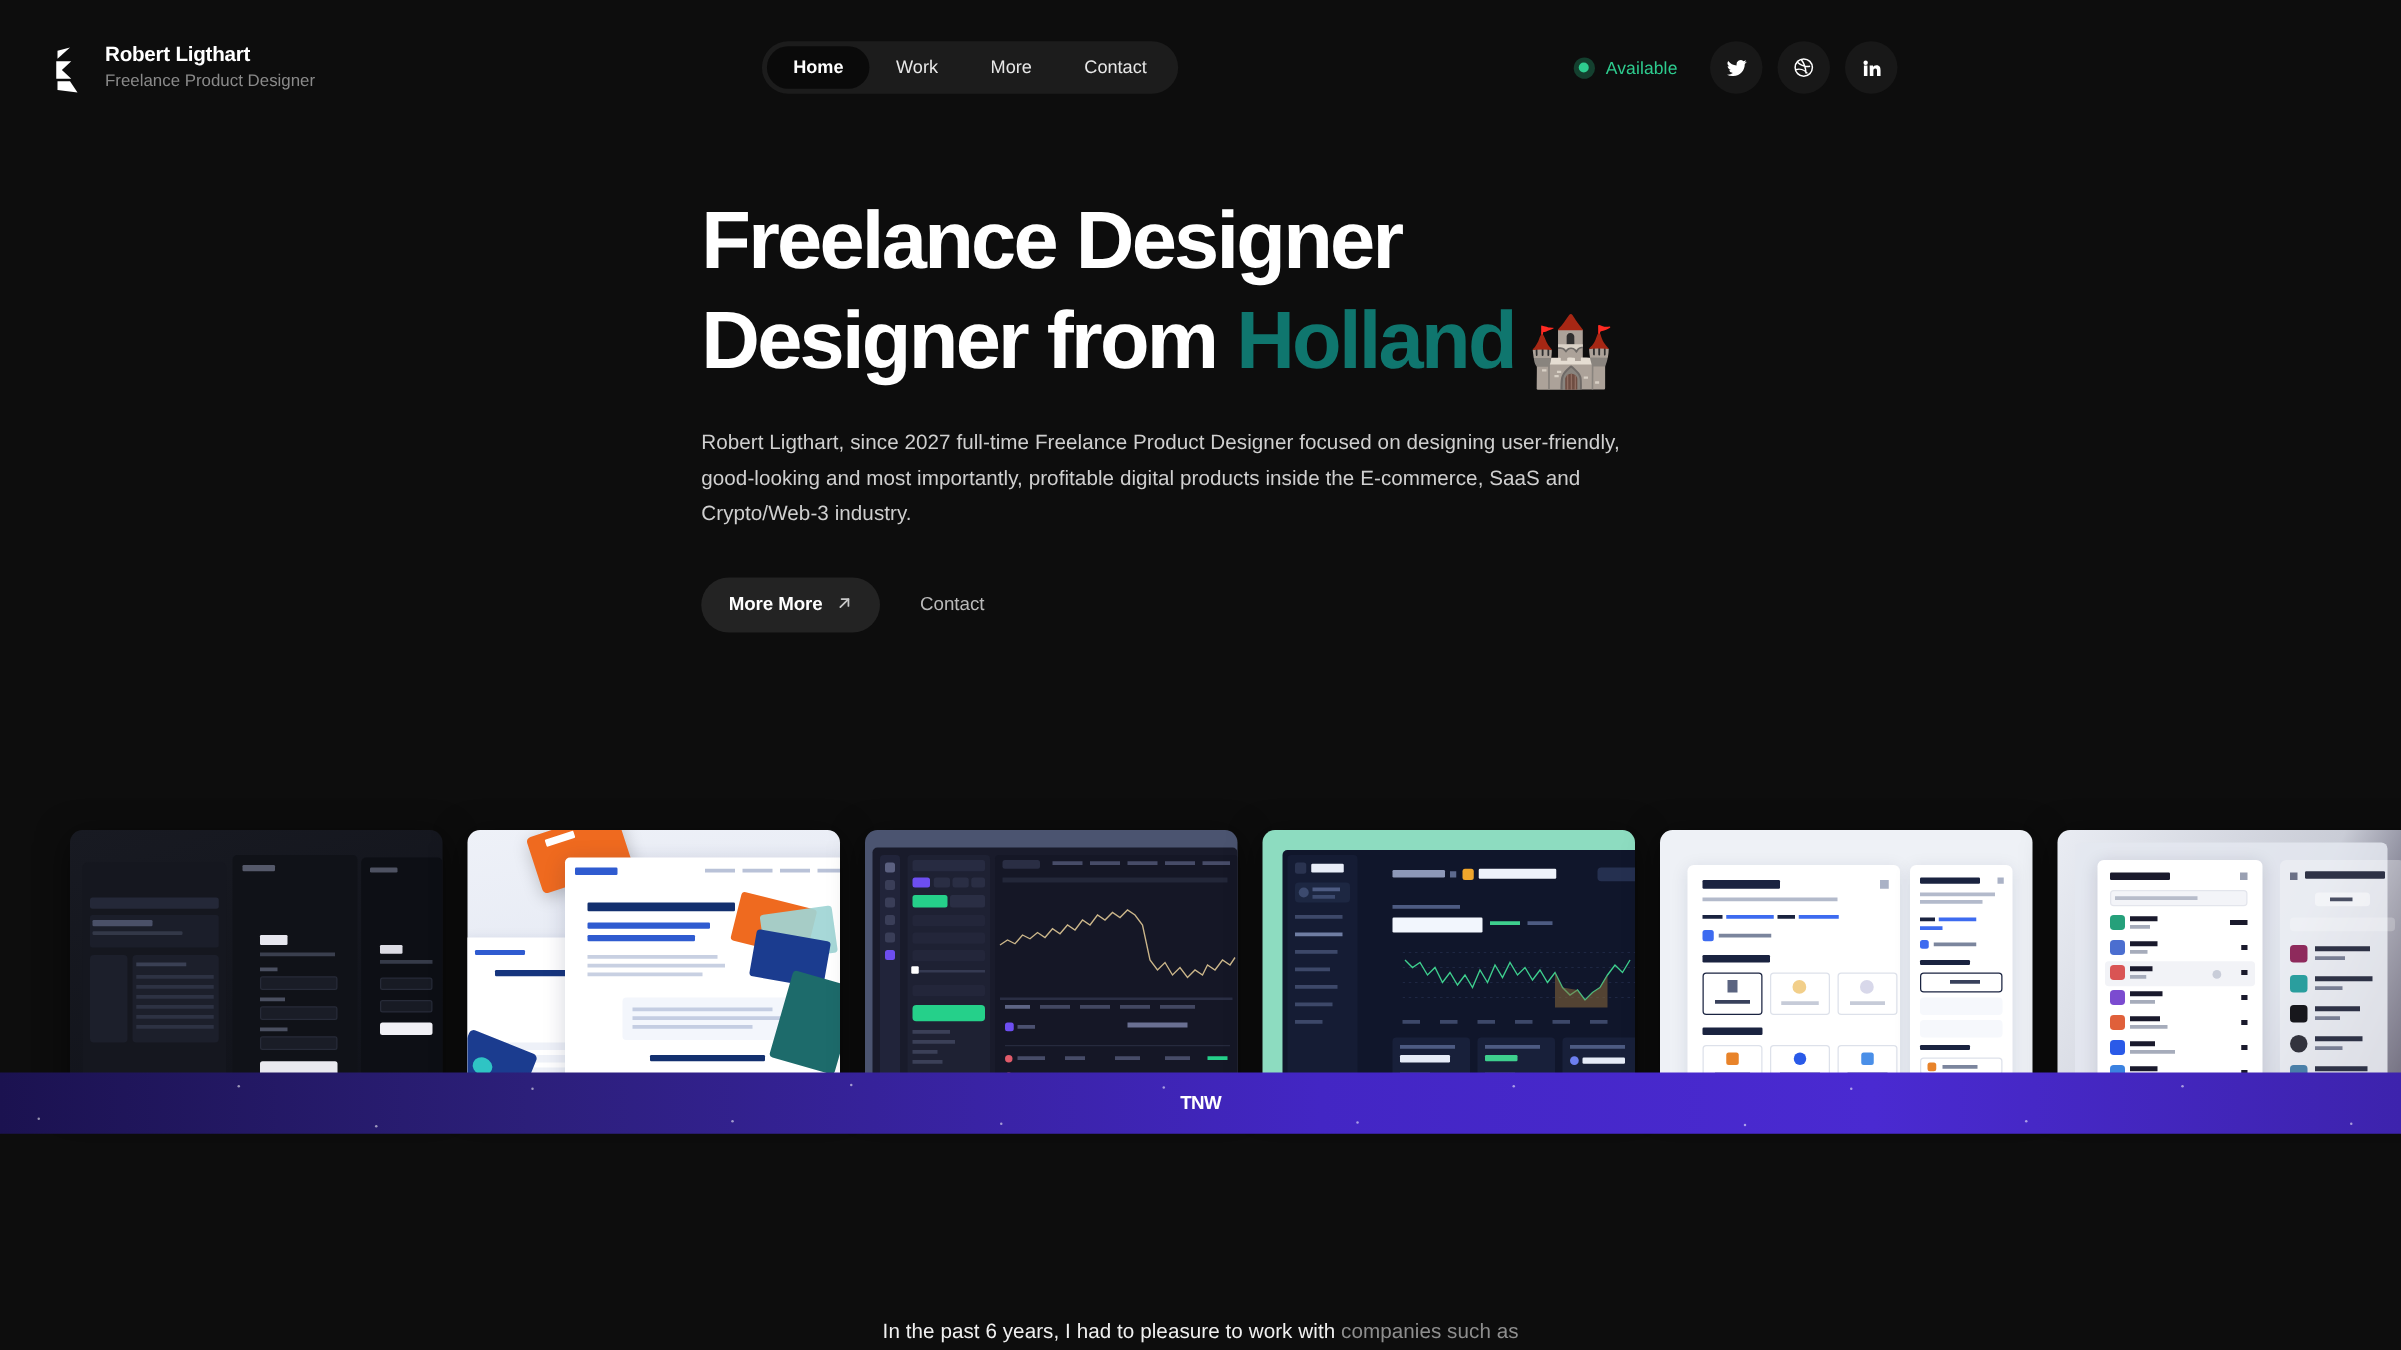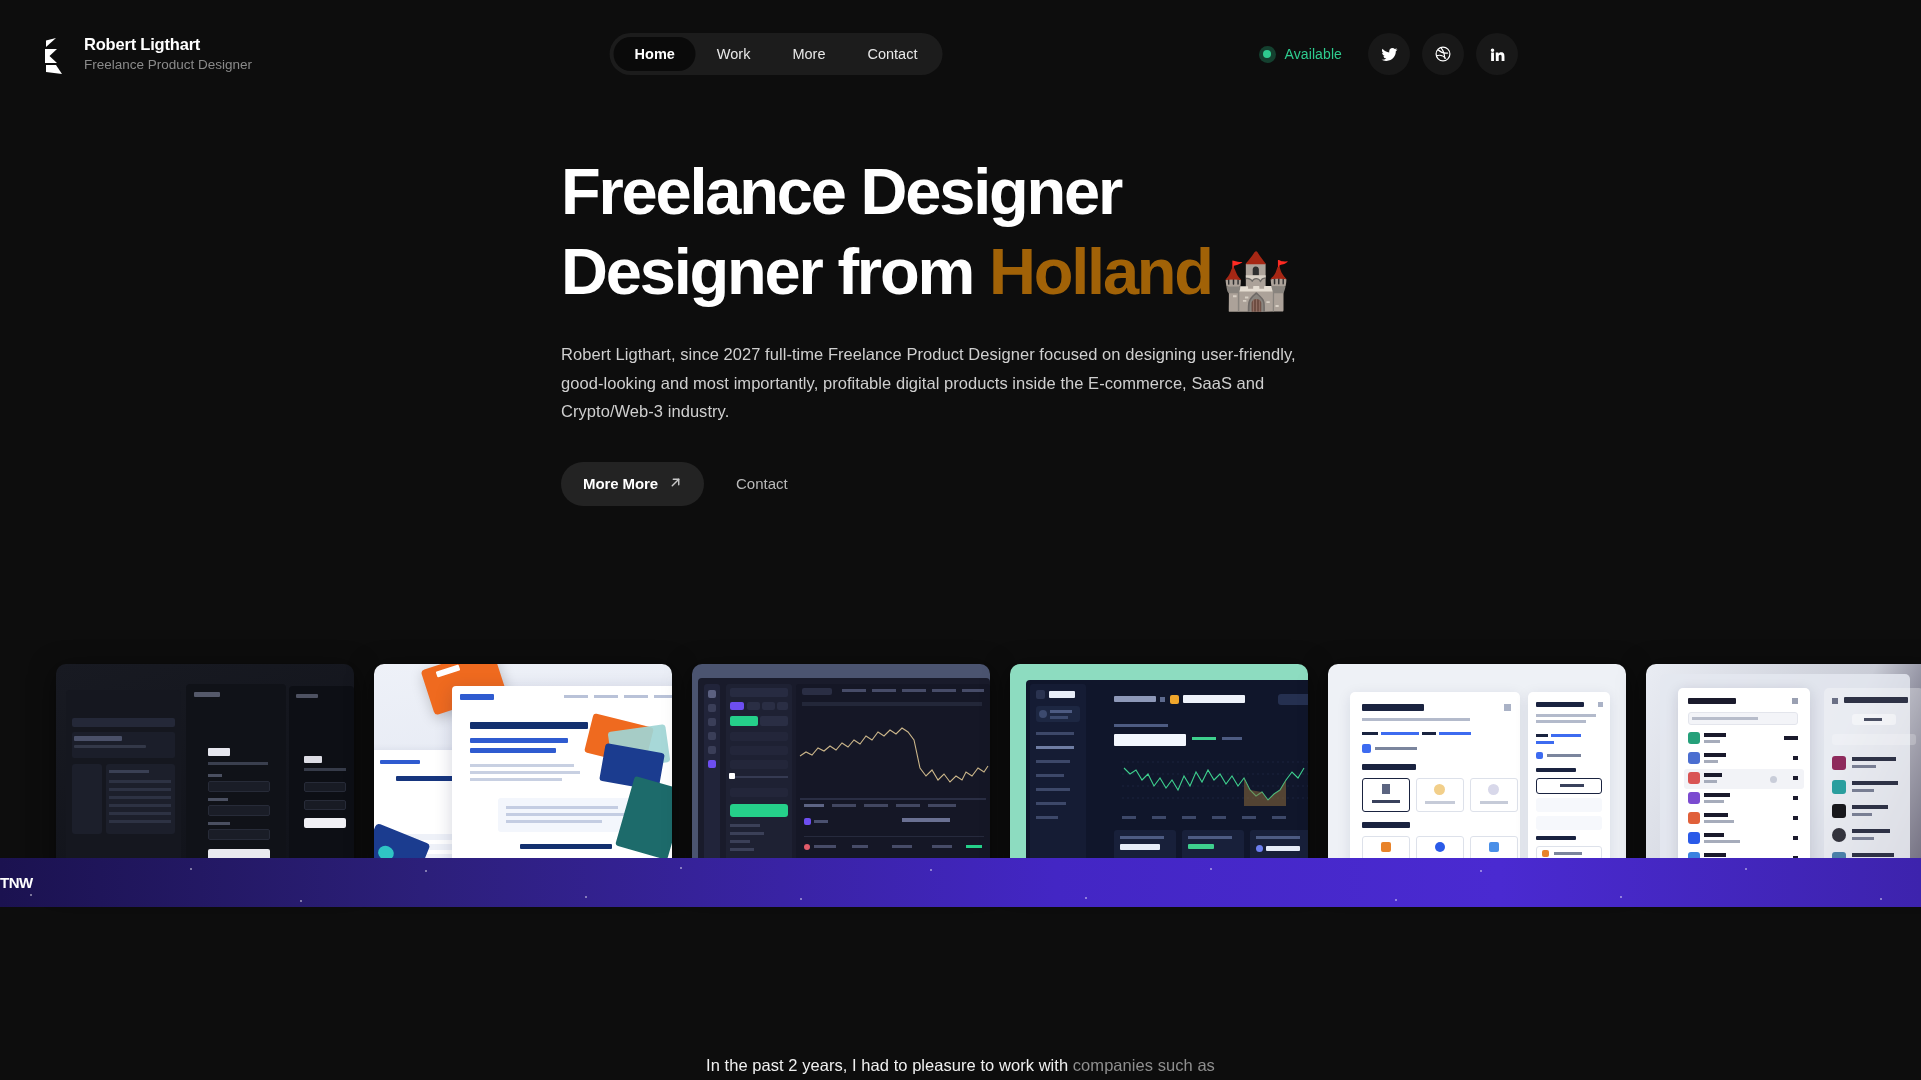--- a/index.html
+++ b/index.html
@@ -55,21 +55,21 @@
   }
   .social-btn svg { display:block; }
 
   
   .hero { position:absolute; left:0; top:0; width:1921px; }
   .hero-inner { position:absolute; left:561px; top:152px; width:800px; }
   .hero-title {
     font-size:65px; line-height:80px; font-weight:700; letter-spacing:-2.2px;
     color:#ffffff; white-space:nowrap;
   }
-  .hero-title .accent { color:#a16207; }
+  .hero-title .accent { color:#0f766e; }
   .windmill { font-size:56px; line-height:1; vertical-align:-6px; margin-left:10px; letter-spacing:0; }
   .hero-sub {
     margin-top:28px; width:765px;
     font-size:16.5px; line-height:28.5px; font-weight:400; color:#cfcfcf; letter-spacing:0.05px;
   }
   .hero-actions { margin-top:36px; display:flex; align-items:center; gap:24px; }
   .btn-primary {
     height:44px; padding:0 22px; border-radius:999px; background:#232323;
     display:flex; align-items:center; gap:11px; cursor:pointer; border:none;
     font-family:"Liberation Sans", sans-serif;
@@ -86,21 +86,21 @@
   .card {
     position:absolute; top:0; border-radius:10px; overflow:hidden;
     box-shadow:0 6px 26px rgba(0,0,0,.55);
   }
   .card-img { position:absolute; inset:0; }
 
   
   .tnw-band {
     position:absolute; left:0; top:858px; width:1921px; height:49px;
     background:linear-gradient(90deg,#1b1250 0%,#2c1f7a 22%,#4326c4 55%,#4a2ad1 78%,#3d23ad 100%);
-    display:flex; align-items:center; justify-content:flex-start; gap:16px; overflow:hidden;
+    display:flex; align-items:center; justify-content:center; gap:16px; overflow:hidden;
   }
   .tnw-stars { position:absolute; inset:0; pointer-events:none; }
   .tnw-star { position:absolute; width:2px; height:2px; border-radius:50%; background:rgba(255,255,255,.55); }
   .tnw-logo { position:relative; font-weight:800; font-size:15px; letter-spacing:-0.5px; color:#fff;
      font-family:"Liberation Sans", sans-serif; }
   .tnw-text { position:relative; font-size:16px; font-weight:400; color:#ffffff; letter-spacing:0.1px; }
   .tnw-text .hl { color:#49e0a8; }
 
   
   .clients-line {
@@ -550,16 +550,16 @@
       <span class="tnw-star" style="left:1395px;top:41px;"></span>
       <span class="tnw-star" style="left:1480px;top:12px;"></span>
       <span class="tnw-star" style="left:1620px;top:38px;"></span>
       <span class="tnw-star" style="left:1745px;top:10px;"></span>
       <span class="tnw-star" style="left:1880px;top:40px;"></span>
     </div>
     <span class="tnw-logo">TNW</span>
   </div>
 
   <div class="clients-line">
-    <span>In the past 2 years, I had to pleasure to work with </span><span class="muted">companies such as</span>
+    <span>In the past 6 years, I had to pleasure to work with </span><span class="muted">companies such as</span>
   </div>
 
 </div>
 
 </body></html>

